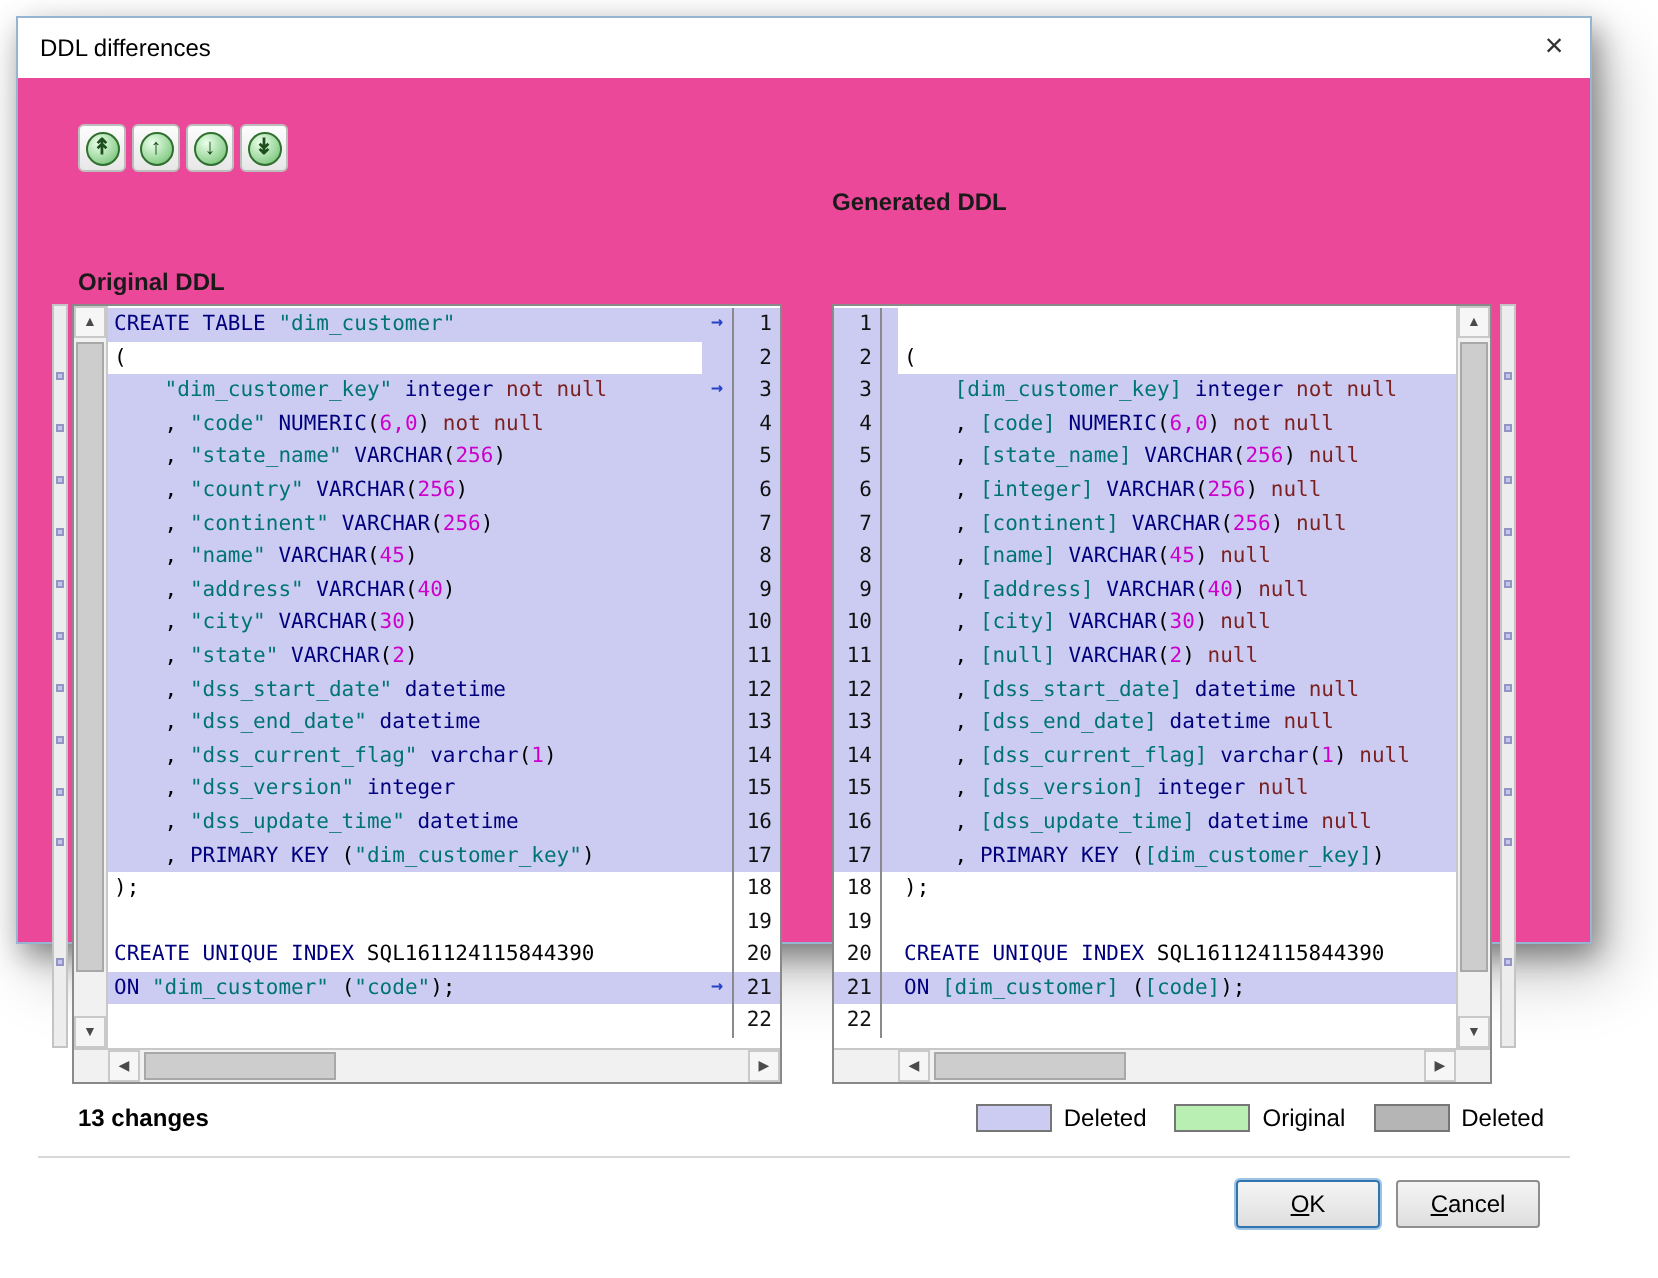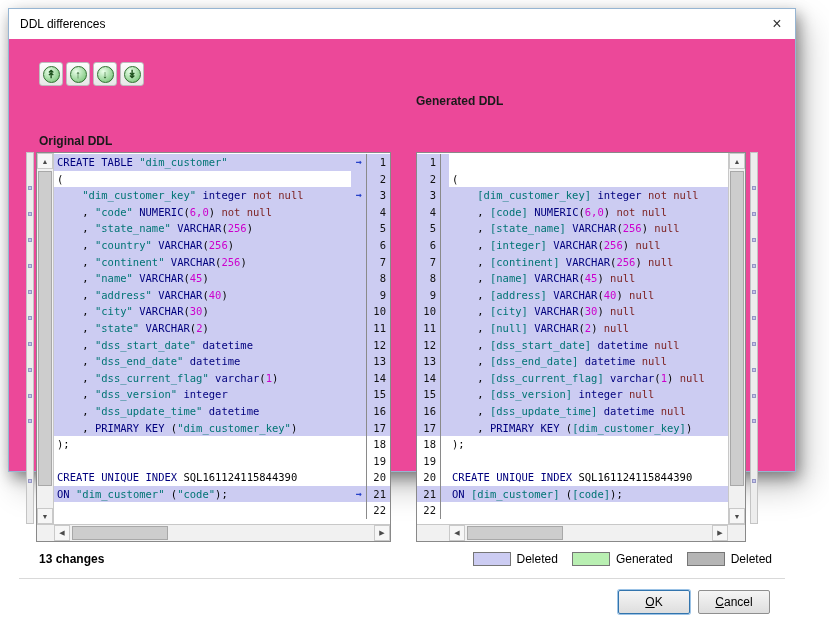--- a/index.html
+++ b/index.html
@@ -435,21 +435,21 @@
 
     <div class="status-row">
       <span class="changes">13 changes</span>
       <div class="legend" id="legend">
           <div class="legend-item">
             <span class="legend-swatch" style="background: rgb(204, 204, 242);"></span>
             <span>Deleted</span>
           </div>
           <div class="legend-item">
             <span class="legend-swatch" style="background: rgb(185, 239, 178);"></span>
-            <span>Generated</span>
+            <span>Original</span>
           </div>
           <div class="legend-item">
             <span class="legend-swatch" style="background: rgb(181, 181, 181);"></span>
             <span>Deleted</span>
           </div>
         </div>
     </div>
 
     <div class="sep"></div>
 

